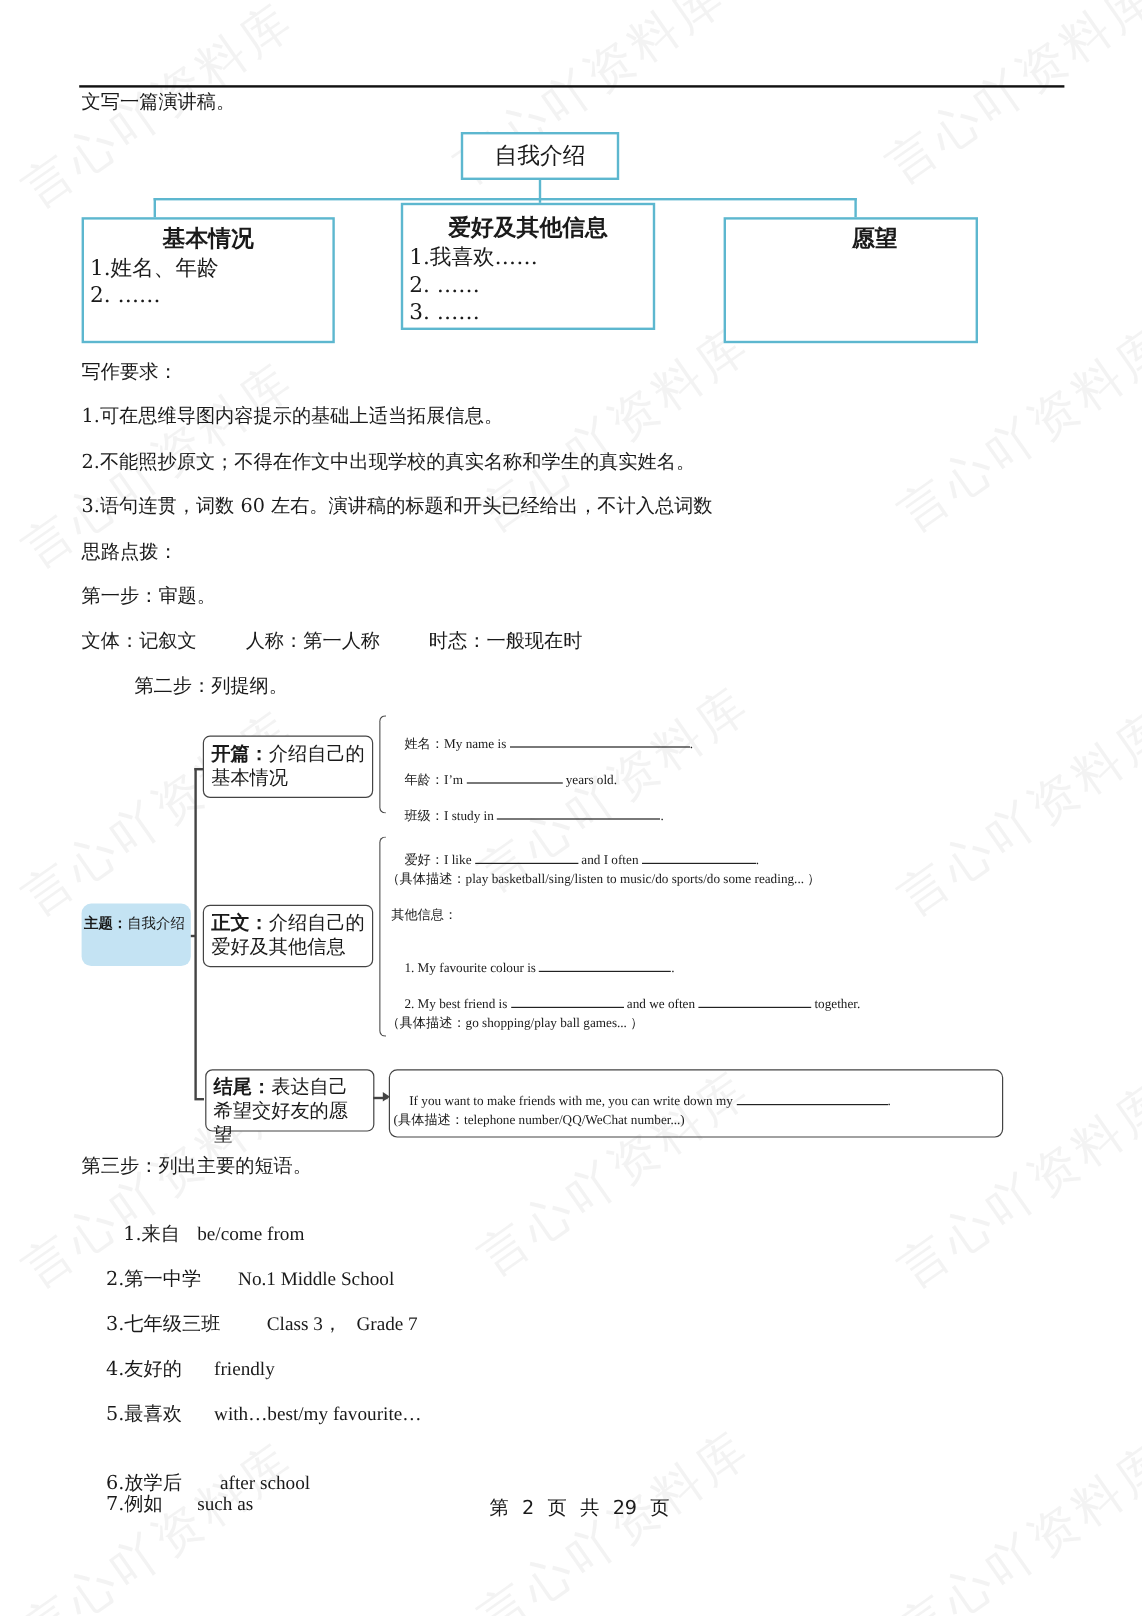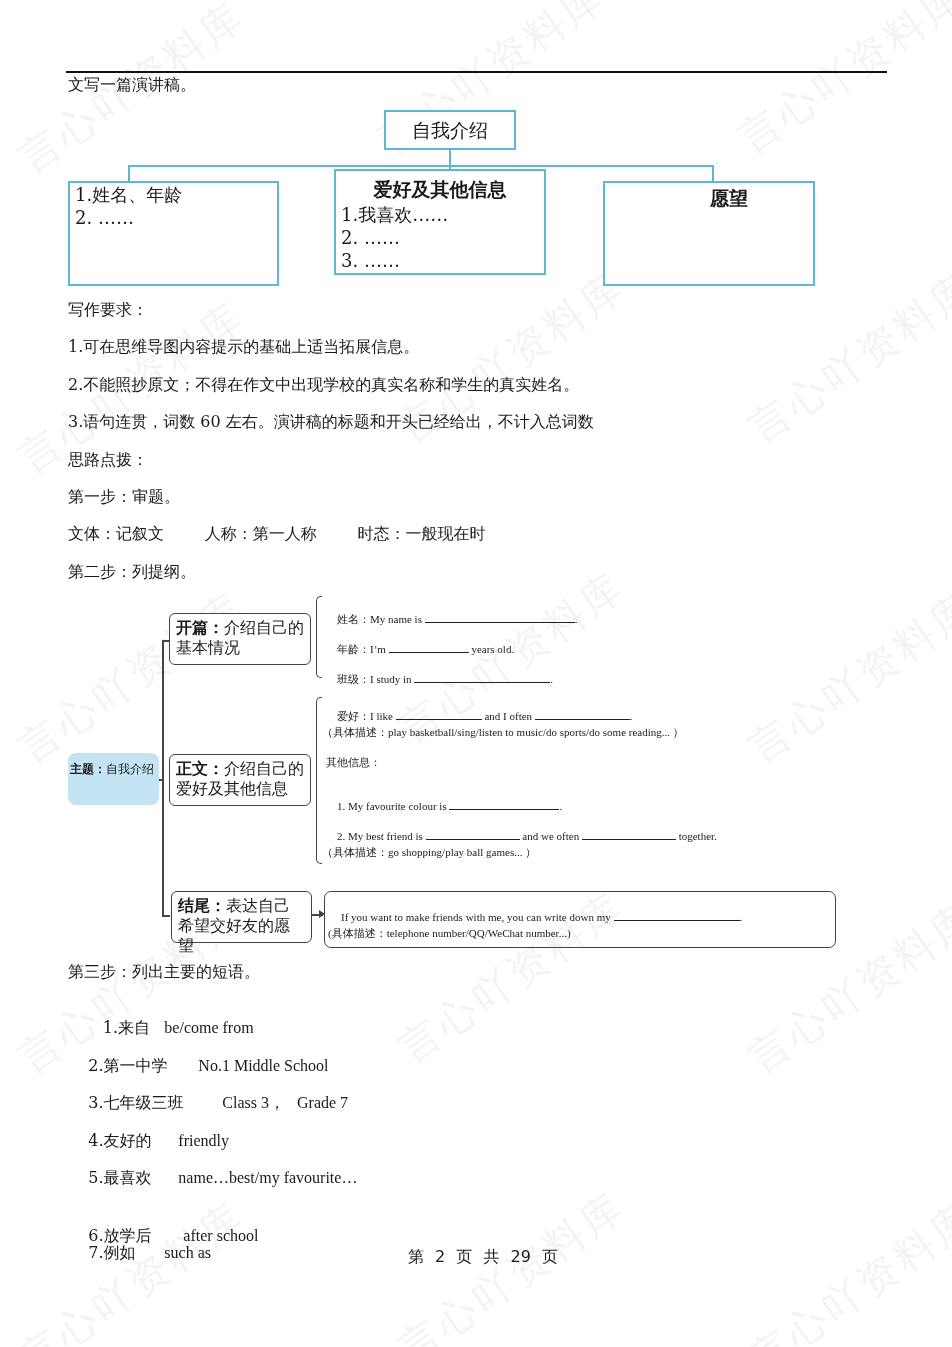--- a/index.html
+++ b/index.html
@@ -64,20 +64,21 @@
 <div>
   <div class="mm-box" style="left:384px;top:110px;width:132px;height:40px;">
     <div class="mm-title" style="line-height:36px;font-weight:normal;font-size:19px;">自我介绍</div>
   </div>
   <div class="mm-vline" style="left:449px;top:150px;height:33px;"></div>
   <div class="mm-hline" style="left:128px;top:165px;width:586px;"></div>
   <div class="mm-vline" style="left:128px;top:165px;height:17px;"></div>
   <div class="mm-vline" style="left:712px;top:165px;height:17px;"></div>
 
   <div class="mm-box" style="left:68px;top:181px;width:211px;height:105px;">
+    <div class="mm-title" style="margin-top:3px;">基本情况</div>
     <div class="mm-item">1.姓名、年龄</div>
     <div class="mm-item">2. ……</div>
   </div>
   <div class="mm-box" style="left:334px;top:169px;width:212px;height:106px;">
     <div class="mm-title" style="margin-top:6px;">爱好及其他信息</div>
     <div class="mm-item">1.我喜欢……</div>
     <div class="mm-item">2. ……</div>
     <div class="mm-item">3. ……</div>
   </div>
   <div class="mm-box" style="left:603px;top:181px;width:212px;height:105px;">
@@ -85,21 +86,21 @@
   </div>
 </div>
 
 <div class="line" style="top:300px;">写作要求：</div>
 <div class="line" style="top:337px;">1.可在思维导图内容提示的基础上适当拓展信息。</div>
 <div class="line" style="top:375px;">2.不能照抄原文；不得在作文中出现学校的真实名称和学生的真实姓名。</div>
 <div class="line" style="top:412px;">3.语句连贯，词数 60 左右。演讲稿的标题和开头已经给出，不计入总词数</div>
 <div class="line" style="top:450px;">思路点拨：</div>
 <div class="line" style="top:487px;">第一步：审题。</div>
 <div class="line" style="top:524px;">文体：记叙文        人称：第一人称        时态：一般现在时</div>
-<div class="line" style="top:562px;">第二步：列提纲。</div>
+<div class="line" style="top:562px;margin-left:44px;">第二步：列提纲。</div>
 
 <div>
   <div class="topic">
     <span class="b">主题：</span><span>自我介绍</span>
   </div>
   <div class="tree-v" style="left:162px;top:640px;height:275px;"></div>
   <div class="tree-h" style="left:159px;top:779px;width:4px;"></div>
   <div class="tree-h" style="left:162px;top:640px;width:8px;"></div>
   <div class="tree-h" style="left:162px;top:915px;width:8px;"></div>
 
@@ -154,21 +155,21 @@
   <div class="line" style="top:1037px;">
     <span style="display:inline-block;width:110px;">2.第一中学</span><span class="serif">No.1 Middle School</span>
   </div>
   <div class="line" style="top:1074px;">
     <span style="display:inline-block;width:134px;">3.七年级三班</span><span class="serif">Class 3，   Grade 7</span>
   </div>
   <div class="line" style="top:1112px;">
     <span style="display:inline-block;width:90px;">4.友好的</span><span class="serif">friendly</span>
   </div>
   <div class="line" style="top:1149px;">
-    <span style="display:inline-block;width:90px;">5.最喜欢</span><span class="serif">name…best/my favourite…</span>
+    <span style="display:inline-block;width:90px;">5.最喜欢</span><span class="serif">with…best/my favourite…</span>
   </div>
   <div class="line" style="top:1187px;">
     <span style="display:inline-block;width:95px;margin-top:20px;">6.放学后</span><span class="serif">after school</span>
   </div>
   <div class="line" style="top:1224px;">
     <span style="display:inline-block;width:76px;">7.例如</span><span class="serif">such as</span>
   </div>
 </div>
 
 <div class="footer">第 2 页 共 29 页</div>

